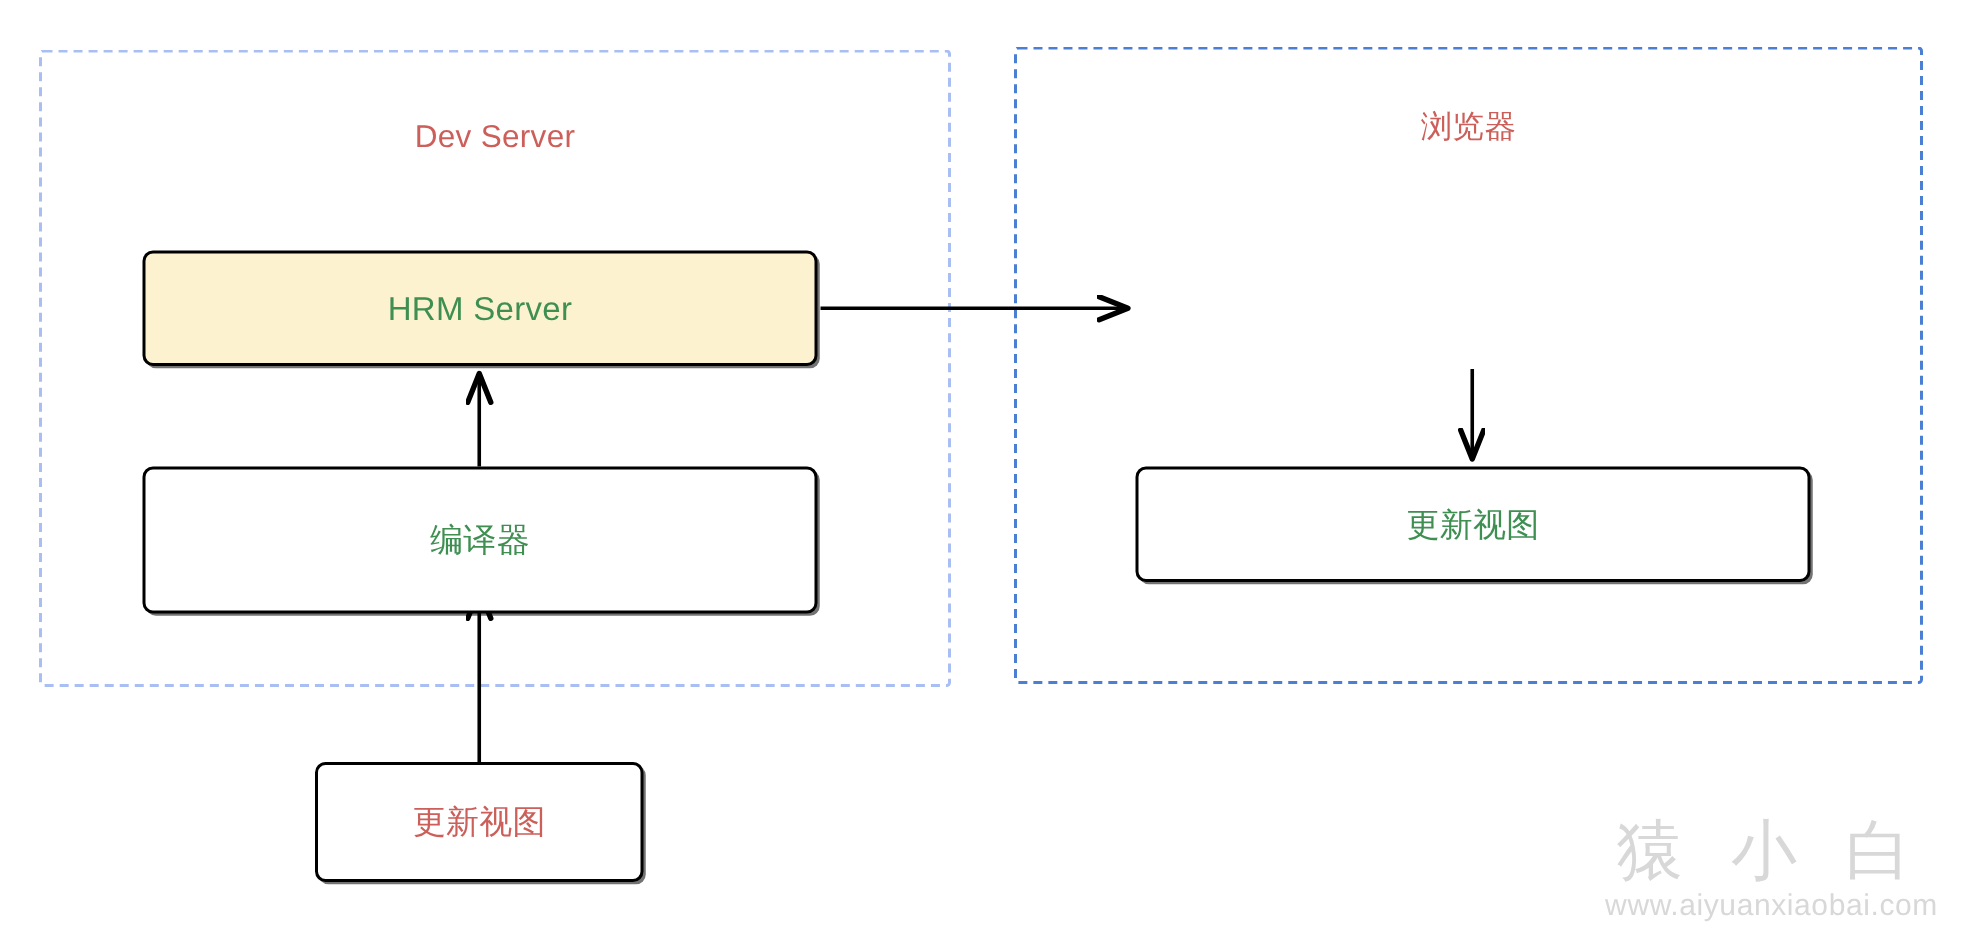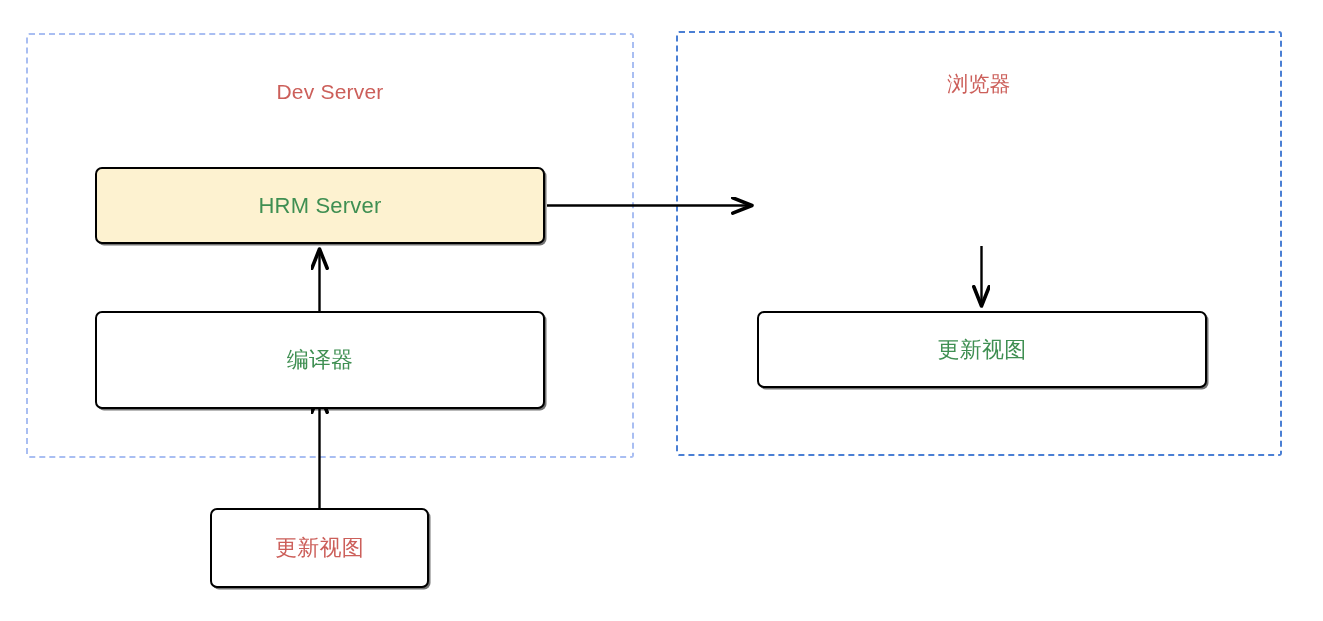--- a/index.html
+++ b/index.html
@@ -171,14 +171,18 @@
 
 
   <div class="node" id="node-update-view">
     <span class="node-label green">更新视图</span>
   </div>
 
   <div class="node" id="node-file-change">
     <span class="node-label red">更新视图</span>
   </div>
 
+  <div id="watermark">
+    <div class="wm-cn">猿 小 白</div>
+    <div class="wm-url">www.aiyuanxiaobai.com</div>
+  </div>
 
 </div>
 
 </body></html>

